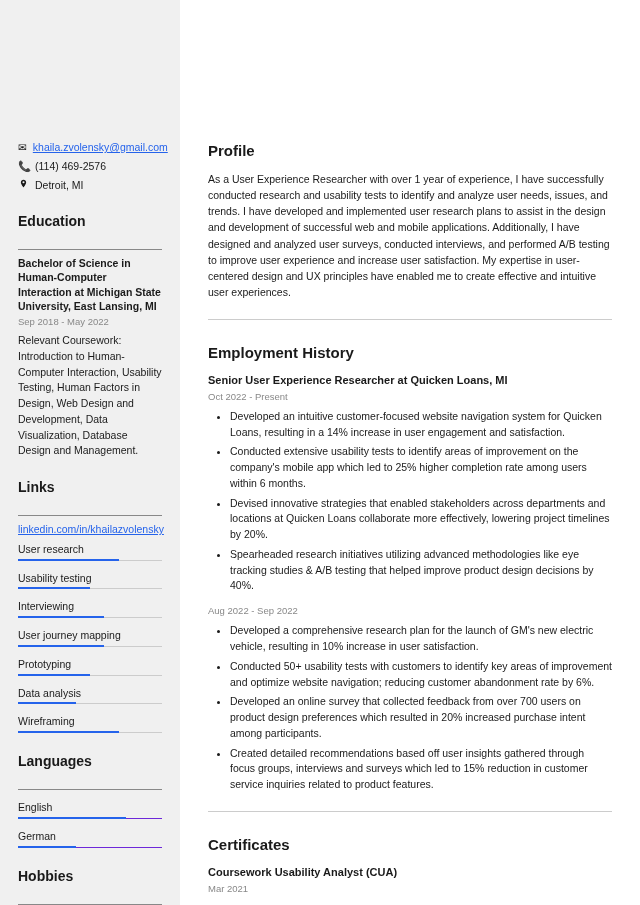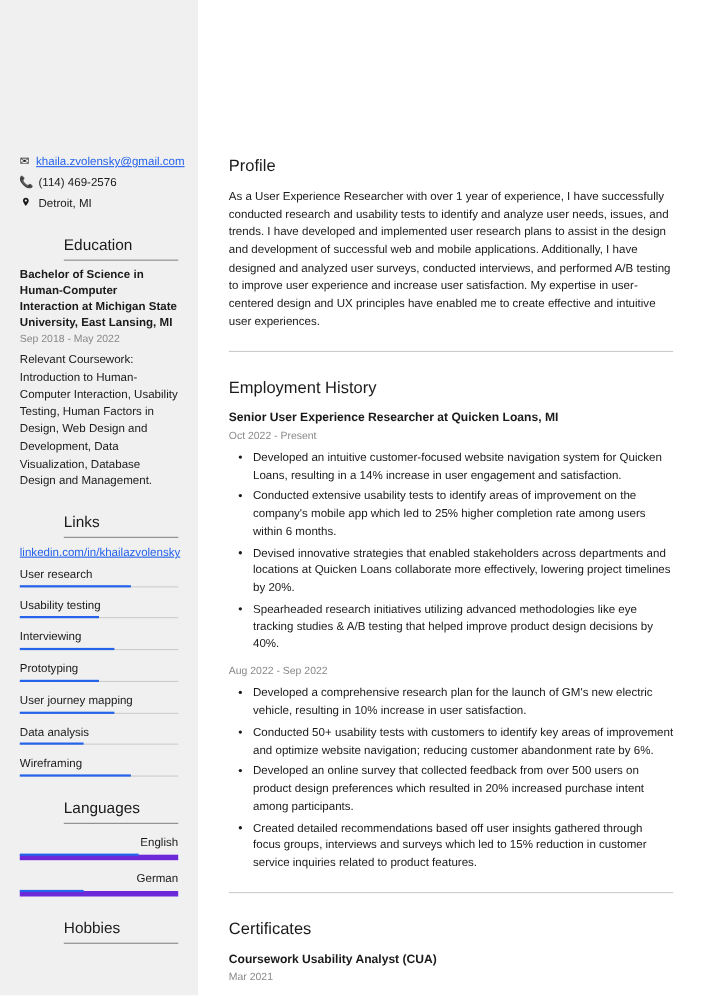--- a/index.html
+++ b/index.html
@@ -7,27 +7,27 @@
   .header-bg { position: absolute; top: 0; left: 0; width: 100%; height: 110px; background: #b8d4f7; clip-path: polygon(0 0, 100% 0, 100% 100%, 0 35%); z-index: 0; }
   .header { position: relative; z-index: 1; text-align: right; padding: 22px 30px 0 0; }
   .name { font-size: 28px; font-weight: 700; color: #1a1a1a; }
   .title { font-size: 11px; color: #1a1a1a; margin-top: 2px; }
   .content { display: flex; position: absolute; top: 0; left: 0; width: 100%; height: 100%; z-index: 1; }
   .sidebar { width: 180px; background: #f0f0f0; padding: 140px 18px 0 18px; font-size: 10.5px; line-height: 1.5; }
   .main { flex: 1; padding: 140px 28px 0 28px; font-size: 10.5px; line-height: 1.5; background: #fff; }
   .contact-row { display: flex; align-items: center; gap: 6px; margin-bottom: 3px; }
   .contact-row .icon { width: 11px; text-align: center; }
   .contact-row a, .links a { color: #2563eb; text-decoration: underline; }
-  .section-h { font-size: 14px; font-weight: 400; margin: 18px 0 6px 0; }
-  .section-h.underline { border-bottom: 1.5px solid #888; padding-bottom: 3px; margin-left: 40px; }
+  .section-h { font-size: 14px; font-weight: 700; margin: 18px 0 6px 0; }
+  .section-h.underline { border-bottom: 1.5px solid #888; padding-bottom: 17px; }
   .edu-title { font-weight: 700; margin-bottom: 2px; line-height: 1.35; }
   .muted { color: #888; font-size: 9.5px; margin-bottom: 4px; }
   .skill { padding: 4px 0 2px 0; position: relative; border-bottom: 1px solid #ccc; margin-bottom: 6px; }
   .skill::after { content: ""; position: absolute; bottom: -1px; left: 0; height: 2px; background: #2563eb; width: var(--w, 70%); }
-  .lang { padding: 4px 0 2px 0; position: relative; border-bottom: 5px solid #6d28d9; margin-bottom: 6px; text-align: right; }
+  .lang { padding: 4px 0 2px 0; position: relative; border-bottom: 1px solid #6d28d9; margin-bottom: 6px; }
   .lang::after { content: ""; position: absolute; bottom: -1px; left: 0; height: 2px; background: #2563eb; width: var(--w, 70%); }
   .main .section-h { font-size: 15px; margin-top: 22px; margin-bottom: 8px; }
   .main .section-h:first-child { margin-top: 0; }
   .profile-text { font-size: 10.5px; line-height: 1.55; }
   .job-title { font-weight: 700; font-size: 11px; margin-bottom: 1px; }
   .job-date { color: #888; font-size: 9.5px; margin-bottom: 5px; }
   ul.bullets { list-style: disc; padding-left: 22px; margin-bottom: 10px; }
   ul.bullets li { margin-bottom: 4px; font-size: 10.5px; }
   .cert-title { font-weight: 700; font-size: 11px; margin-bottom: 1px; }
   .cert-date { color: #888; font-size: 9.5px; margin-bottom: 8px; }
@@ -66,22 +66,22 @@
     <div class="muted">Sep 2018 - May 2022</div>
     <div>Relevant Coursework: Introduction to Human-Computer Interaction, Usability Testing, Human Factors in Design, Web Design and Development, Data Visualization, Database Design and Management.</div>
 
     <div class="section-h underline">Links</div>
     <div class="links"><a href="#">linkedin.com/in/khailazvolensky</a></div>
 
     <div id="skills-list">
         <div class="skill" style="--w: 70%;">User research</div>
         <div class="skill" style="--w: 50%;">Usability testing</div>
         <div class="skill" style="--w: 60%;">Interviewing</div>
+        <div class="skill" style="--w: 60%;">User journey mapping</div>
         <div class="skill" style="--w: 50%;">Prototyping</div>
-        <div class="skill" style="--w: 60%;">User journey mapping</div>
         <div class="skill" style="--w: 40%;">Data analysis</div>
         <div class="skill" style="--w: 70%;">Wireframing</div>
       </div>
 
     <div class="section-h underline">Languages</div>
     <div id="langs-list">
         <div class="lang" style="--w: 75%;">English</div>
         <div class="lang" style="--w: 40%;">German</div>
       </div>
 
@@ -99,21 +99,21 @@
         <ul class="bullets">
           <li>Developed an intuitive customer-focused website navigation system for Quicken Loans, resulting in a 14% increase in user engagement and satisfaction.</li>
           <li>Conducted extensive usability tests to identify areas of improvement on the company's mobile app which led to 25% higher completion rate among users within 6 months.</li>
           <li>Devised innovative strategies that enabled stakeholders across departments and locations at Quicken Loans collaborate more effectively, lowering project timelines by 20%.</li>
           <li>Spearheaded research initiatives utilizing advanced methodologies like eye tracking studies &amp; A/B testing that helped improve product design decisions by 40%.</li>
         </ul>
         <div class="job-date">Aug 2022 - Sep 2022</div>
         <ul class="bullets">
           <li>Developed a comprehensive research plan for the launch of GM's new electric vehicle, resulting in 10% increase in user satisfaction.</li>
           <li>Conducted 50+ usability tests with customers to identify key areas of improvement and optimize website navigation; reducing customer abandonment rate by 6%.</li>
-          <li>Developed an online survey that collected feedback from over 500 users on product design preferences which resulted in 20% increased purchase intent among participants.</li>
+          <li>Developed an online survey that collected feedback from over 700 users on product design preferences which resulted in 20% increased purchase intent among participants.</li>
           <li>Created detailed recommendations based off user insights gathered through focus groups, interviews and surveys which led to 15% reduction in customer service inquiries related to product features.</li>
         </ul>
       </div>
     <hr class="divider">
     <div class="section-h">Certificates</div>
     <div id="certs-list">
         <div class="cert-title">Coursework Usability Analyst (CUA)</div>
         <div class="cert-date">Mar 2021</div>
       </div>
 

